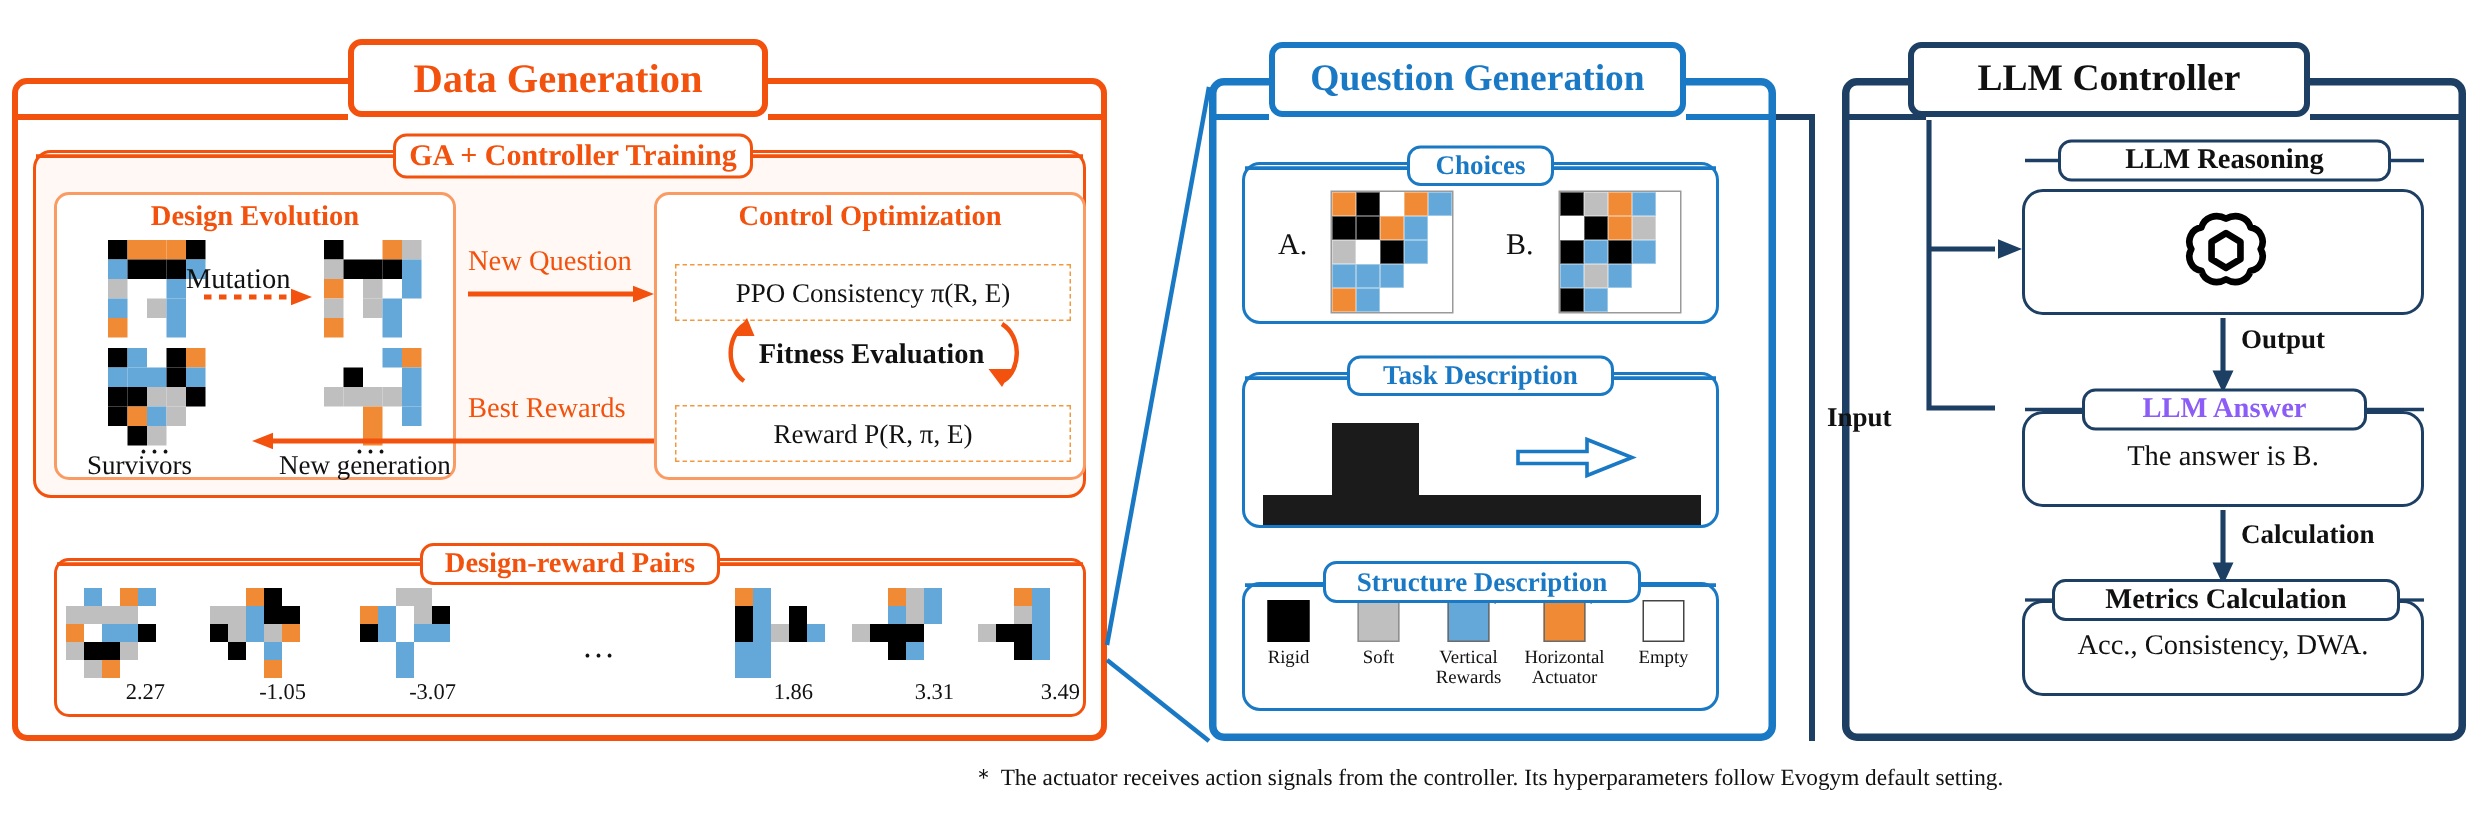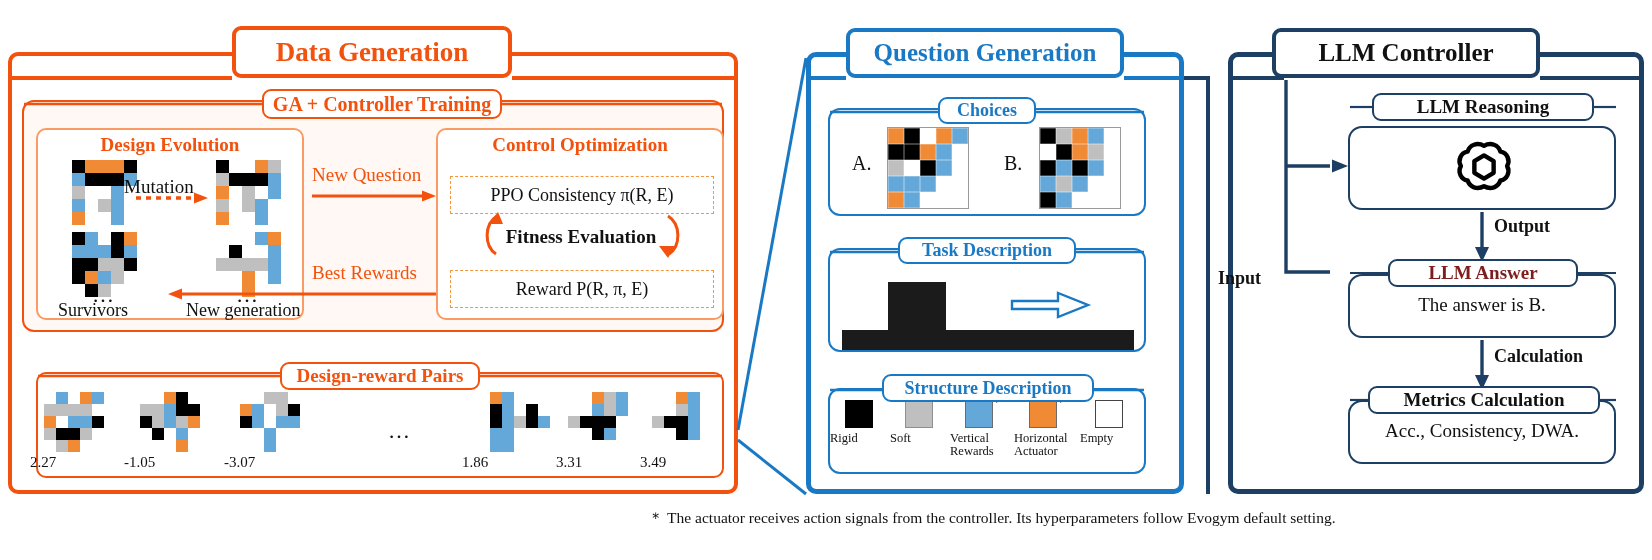--- a/index.html
+++ b/index.html
@@ -73,39 +73,39 @@
   #le{left:1228px;top:52px;width:416px;height:442px;border:5px solid #1d3f63;}
   #le-title{left:1272px;top:28px;width:268px;height:50px;border:4px solid #1d3f63;
             color:#111;font-size:25px;}
   .nbox{position:absolute;box-sizing:border-box;border:2.2px solid #1d3f63;
         border-radius:14px;background:#fff;}
   #reason{left:1348px;top:126px;width:268px;height:84px;}
   #reason-title{left:1372px;top:93px;width:222px;height:28px;border:2.2px solid #1d3f63;
                 font-size:19px;color:#111;}
   #answer{left:1348px;top:274px;width:268px;height:64px;}
   #answer-title{left:1388px;top:259px;width:190px;height:28px;border:2.2px solid #1d3f63;
-                font-size:19px;color:#7f1d1d;}
+                font-size:19px;color:#8b5cf6;}
   #answer-txt{position:absolute;left:1348px;top:294px;width:268px;text-align:center;font-size:19px;}
   #metrics{left:1348px;top:400px;width:268px;height:64px;}
   #metrics-title{left:1368px;top:386px;width:232px;height:28px;border:2.2px solid #1d3f63;
                  font-size:19px;color:#111;}
   #metrics-txt{position:absolute;left:1348px;top:420px;width:268px;text-align:center;font-size:19px;}
   .lbl-k{position:absolute;font-weight:bold;font-size:18px;color:#111;white-space:nowrap;}
 
   
-  .leg{position:absolute;top:400px;width:58px;}
+  .leg{position:absolute;top:400px;width:58px;text-align:center;}
   .leg .sw{width:28px;height:28px;margin:0 auto;box-sizing:border-box;}
   .leg .nm{font-size:12.5px;line-height:13px;margin-top:4px;}
   .star{position:absolute;right:8px;top:-6px;font-size:13px;}
 
   .foot{position:absolute;left:648px;top:508px;font-size:15.5px;white-space:nowrap;}
 
   .robot{position:absolute;}
   .robot i{position:absolute;display:block;}
-  .rnum{position:absolute;text-align:left;font-size:15px;width:80px;}
+  .rnum{position:absolute;text-align:right;font-size:15px;width:80px;}
   .dots{position:absolute;font-size:22px;letter-spacing:3px;}
   svg{position:absolute;left:0;top:0;overflow:visible;}
   #wires{left:0;top:0;width:1652px;height:560px;z-index:1;pointer-events:none;}
 </style>
 </head>
 <body>
 
 <svg id="wires">
 
   <path d="M12,78 L232,78" stroke="#f2520d" stroke-width="4" fill="none"></path>

